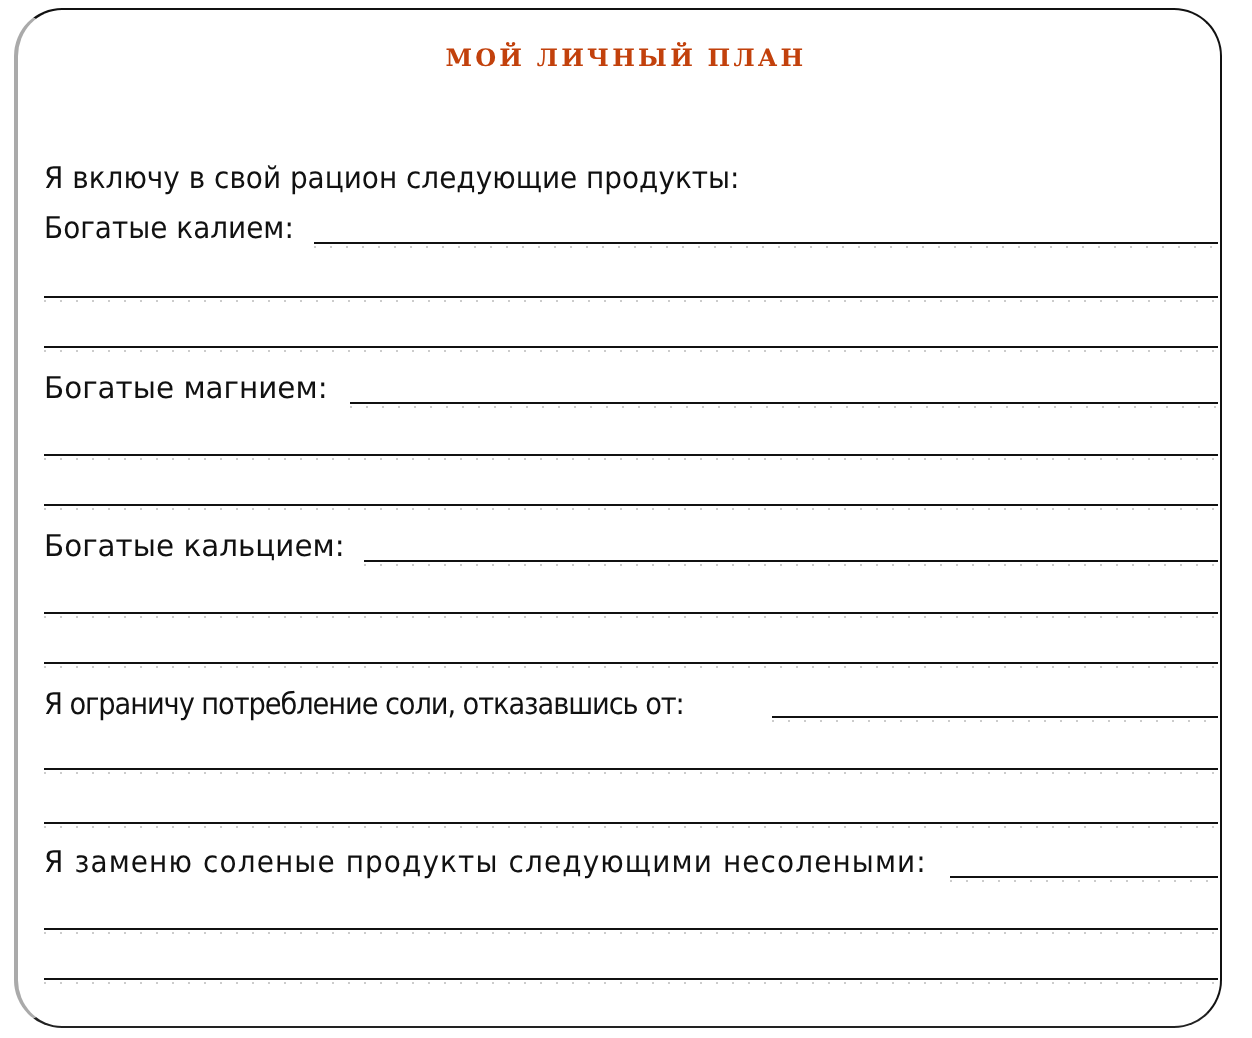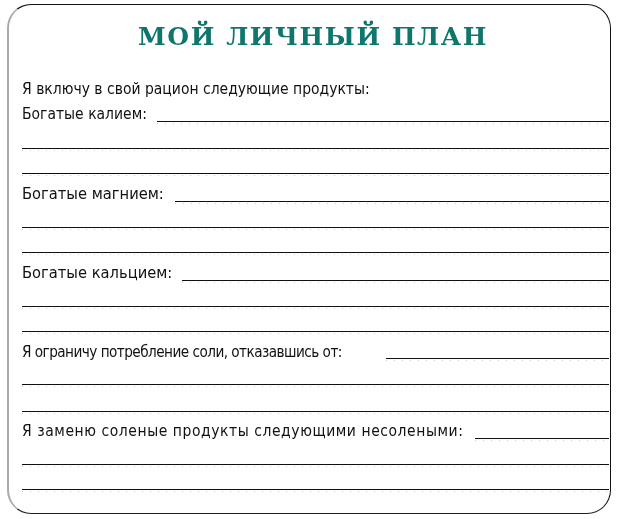--- a/index.html
+++ b/index.html
@@ -5,22 +5,22 @@
   html, body { margin: 0; padding: 0; background: #ffffff; }
   body { width: 626px; height: 519px; position: relative; overflow: hidden; }
   .card {
     position: absolute; left: 7px; top: 4px; width: 604px; height: 510px;
     border-top: 1.5px solid #111; border-right: 1.5px solid #111;
     border-bottom: 1.5px solid #222; border-left: 2px solid #aaa;
     border-radius: 24px; box-sizing: border-box;
   }
   .title {
     position: absolute; left: 0; top: 22px; width: 626px; text-align: center;
-    font-family: "DejaVu Serif", serif; font-weight: bold; font-size: 25px;
-    letter-spacing: 1.6px; color: #0f766e;
+    font-family: "DejaVu Serif", serif; font-weight: bold; font-size: 12px;
+    letter-spacing: 1.6px; color: #c2410c;
   }
   .txt {
     position: absolute; font-family: "DejaVu Sans", sans-serif; font-size: 15px;
     color: #111; white-space: nowrap; line-height: 18px; transform-origin: left top;
   }
   .rule {
     position: absolute; height: 0; border-top: 1.5px solid #111;
   }
   .rule::after {
     content: ""; position: absolute; left: 0; right: 0; top: 1px; height: 1px;

